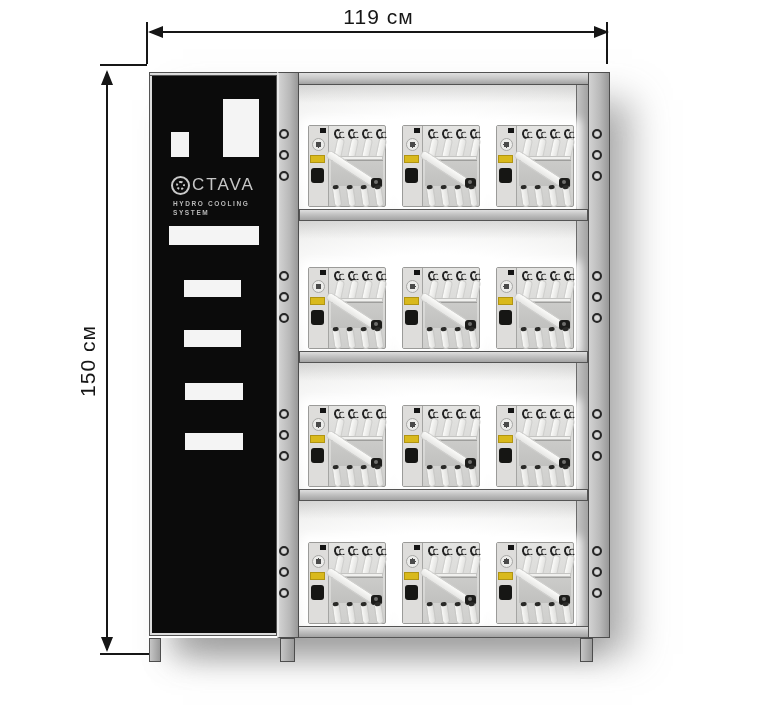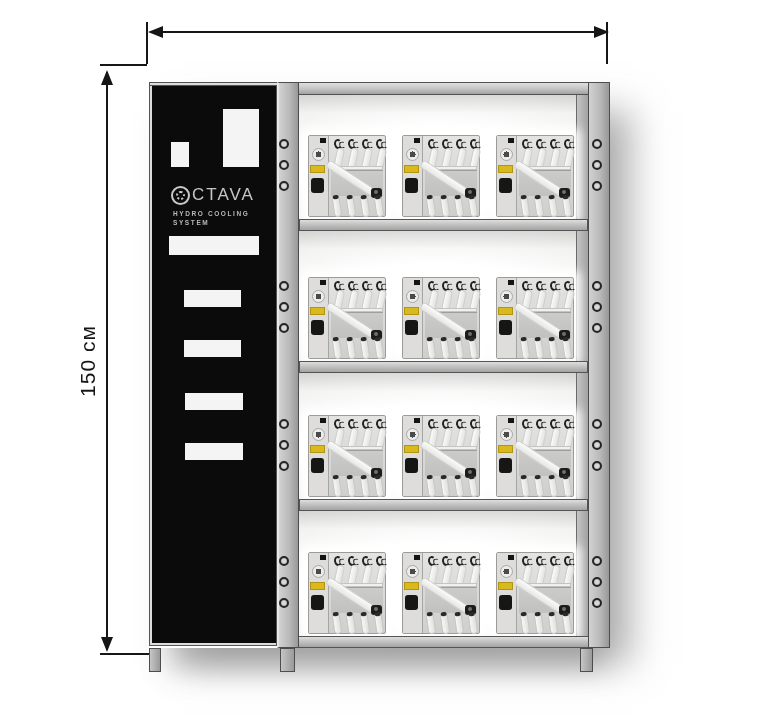--- a/index.html
+++ b/index.html
@@ -18,21 +18,21 @@
   .arr-right { right:-2px; top:-7px; border-left:15px solid #161616; border-top:6px solid transparent; border-bottom:6px solid transparent; }
   .arr-up    { top:-2px; left:-7px; border-bottom:15px solid #161616; border-left:6px solid transparent; border-right:6px solid transparent; }
   .arr-down  { bottom:-2px; left:-7px; border-top:15px solid #161616; border-left:6px solid transparent; border-right:6px solid transparent; }
   .tick { position:absolute; background:#161616; }
   .tick-tl { left:146px; top:22px; width:2px; height:42px; }
   .tick-tr { left:606px; top:22px; width:2px; height:42px; }
   .tick-lt { left:100px; top:64px;  width:47px; height:2px; }
   .tick-lb { left:100px; top:653px; width:58px; height:2px; }
 
   
-  .cabinet { position:absolute; left:149px; top:82px; width:461px; height:566px;
+  .cabinet { position:absolute; left:149px; top:72px; width:461px; height:566px;
              box-shadow: 28px 22px 34px -6px rgba(110,110,110,.5), 6px 34px 26px -14px rgba(140,140,140,.45); }
   .top-rail { position:absolute; left:0; top:0; width:461px; height:13px; z-index:3;
               background:linear-gradient(180deg,#e0e0e0 0%,#c6c6c6 50%,#a2a2a2 100%);
               border:1px solid #515151; }
   .bay { position:absolute; left:150px; width:277px; z-index:1;
          background:
            linear-gradient(180deg, rgba(160,160,160,.28) 0, rgba(255,255,255,0) 18px),
            radial-gradient(120% 85% at 50% 58%, #ffffff 0 38%, #f1f1f0 68%, #d8d8d7 100%); }
   .rail { position:absolute; left:150px; width:289px; height:12px; z-index:4;
           background:linear-gradient(180deg,#dedede 0%,#c2c2c2 45%,#a3a3a3 100%);
@@ -106,20 +106,21 @@
            background:linear-gradient(90deg,#f8f8f6,#dfdfdd); border:1px solid #c8c8c6;
            transform:rotate(-8deg); }
   .tubeB::before { content:""; position:absolute; left:0; top:-2px; width:6px; height:4px;
                    background:#2a2a28; border-radius:2px; }
 </style>
 </head>
 <body>
 
 <div class="canvas">
 
+  <div class="dim-label dim-label-top">119 см</div>
   <div class="dim-line-h">
     <span class="arr arr-left"></span>
     <span class="arr arr-right"></span>
   </div>
   <div class="tick tick-tl"></div>
   <div class="tick tick-tr"></div>
 
   <div class="dim-label dim-label-left">150 см</div>
   <div class="dim-line-v">
     <span class="arr arr-up"></span>

